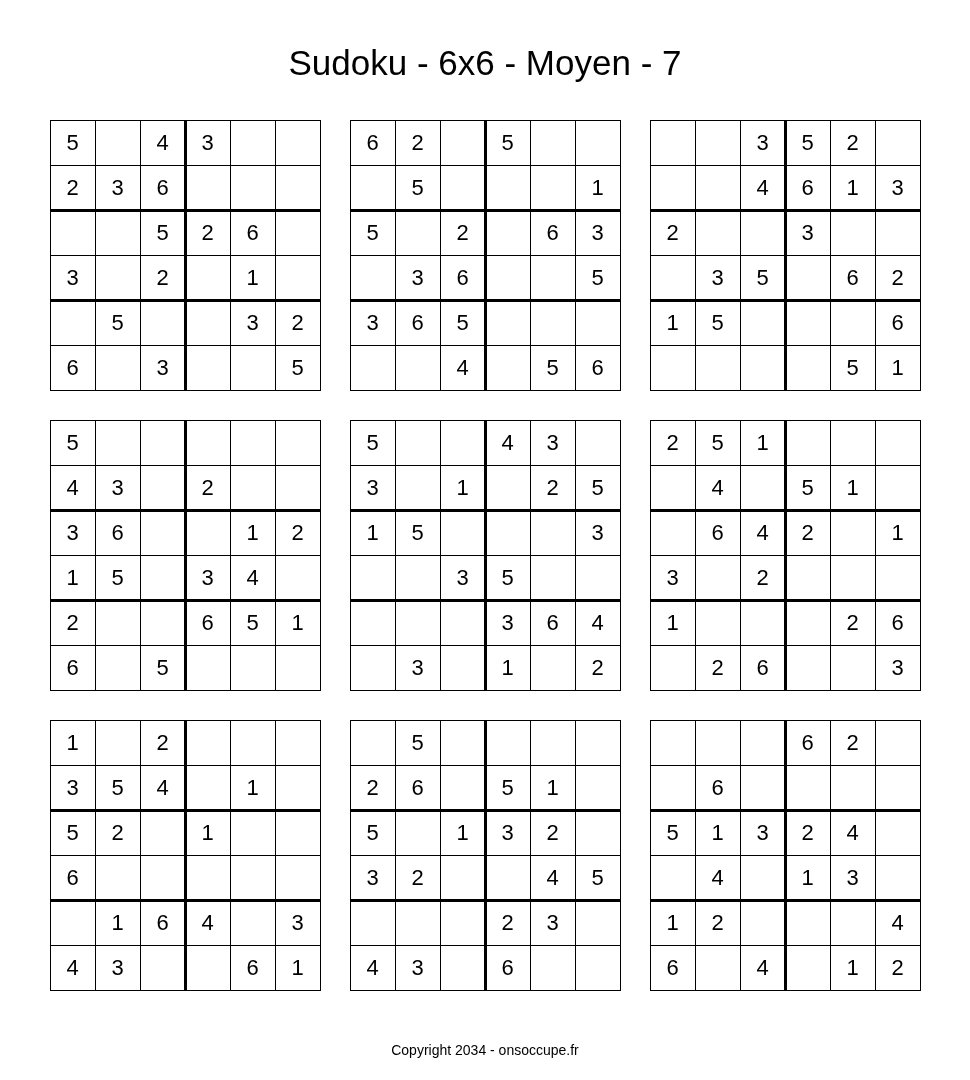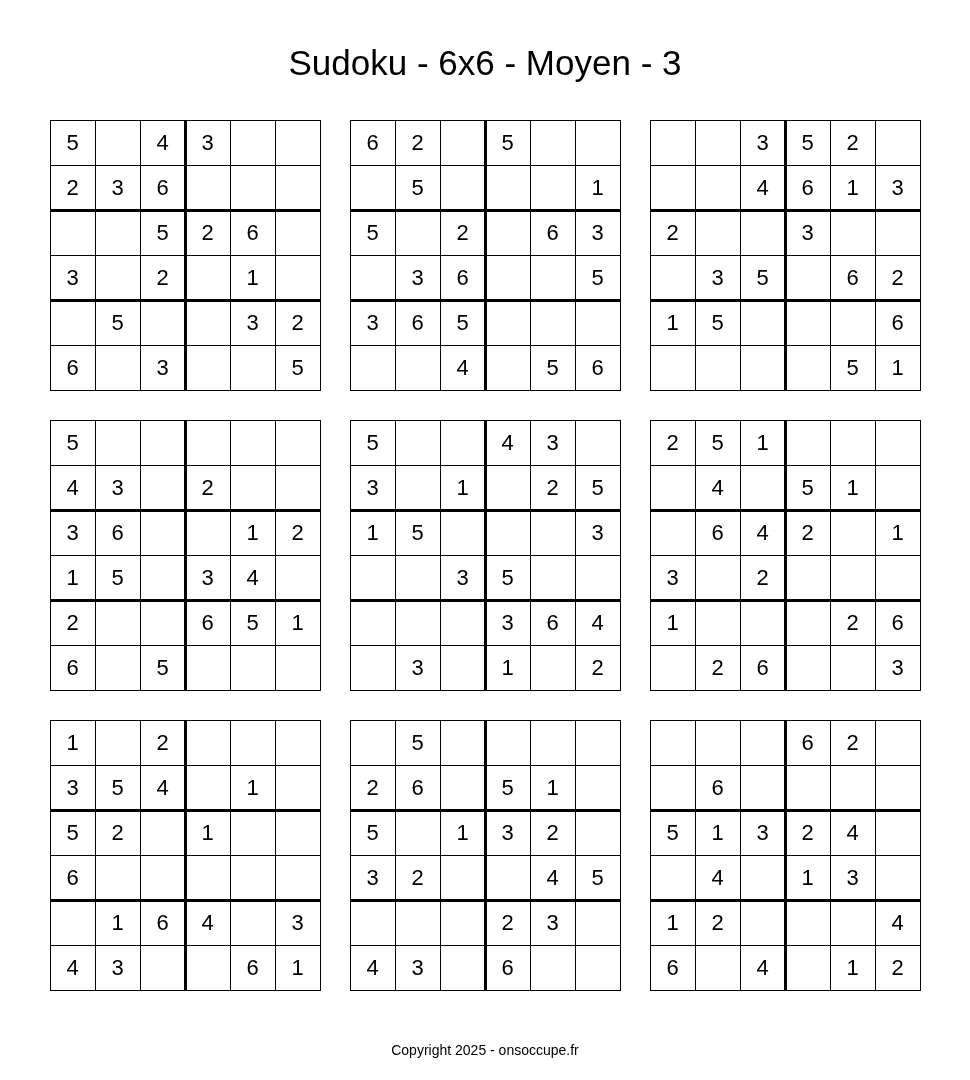--- a/index.html
+++ b/index.html
@@ -21,21 +21,21 @@
     }
     .hline, .vline { position: absolute; background: #000; }
     .footer {
       position: absolute; top: 1041px; left: 0; width: 970px; text-align: center;
       font-size: 14px; line-height: 18px; color: #000;
     }
   </style>
 </head>
 <body>
 
-<div class="title">Sudoku - 6x6 - Moyen - 3</div>
+<div class="title">Sudoku - 6x6 - Moyen - 7</div>
 
 <div id="grids">
     <div class="grid" style="left: 50px; top: 120px;">
       <div class="cell" style="left: 0px; top: 0px;">5</div>
       <div class="cell" style="left: 45px; top: 0px;"></div>
       <div class="cell" style="left: 90px; top: 0px;">4</div>
       <div class="cell" style="left: 135px; top: 0px;">3</div>
       <div class="cell" style="left: 180px; top: 0px;"></div>
       <div class="cell" style="left: 225px; top: 0px;"></div>
       <div class="cell" style="left: 0px; top: 45px;">2</div>
@@ -494,13 +494,13 @@
       <div class="vline" style="top: 0px; height: 271px; width: 1px; left: 0px;"></div>
       <div class="vline" style="top: 0px; height: 271px; width: 1px; left: 45px;"></div>
       <div class="vline" style="top: 0px; height: 271px; width: 1px; left: 90px;"></div>
       <div class="vline" style="top: 0px; height: 271px; width: 3px; left: 134px;"></div>
       <div class="vline" style="top: 0px; height: 271px; width: 1px; left: 180px;"></div>
       <div class="vline" style="top: 0px; height: 271px; width: 1px; left: 225px;"></div>
       <div class="vline" style="top: 0px; height: 271px; width: 1px; left: 270px;"></div>
     </div>
   </div>
 
-<div class="footer">Copyright 2025 - onsoccupe.fr</div>
+<div class="footer">Copyright 2034 - onsoccupe.fr</div>
 
 </body></html>

